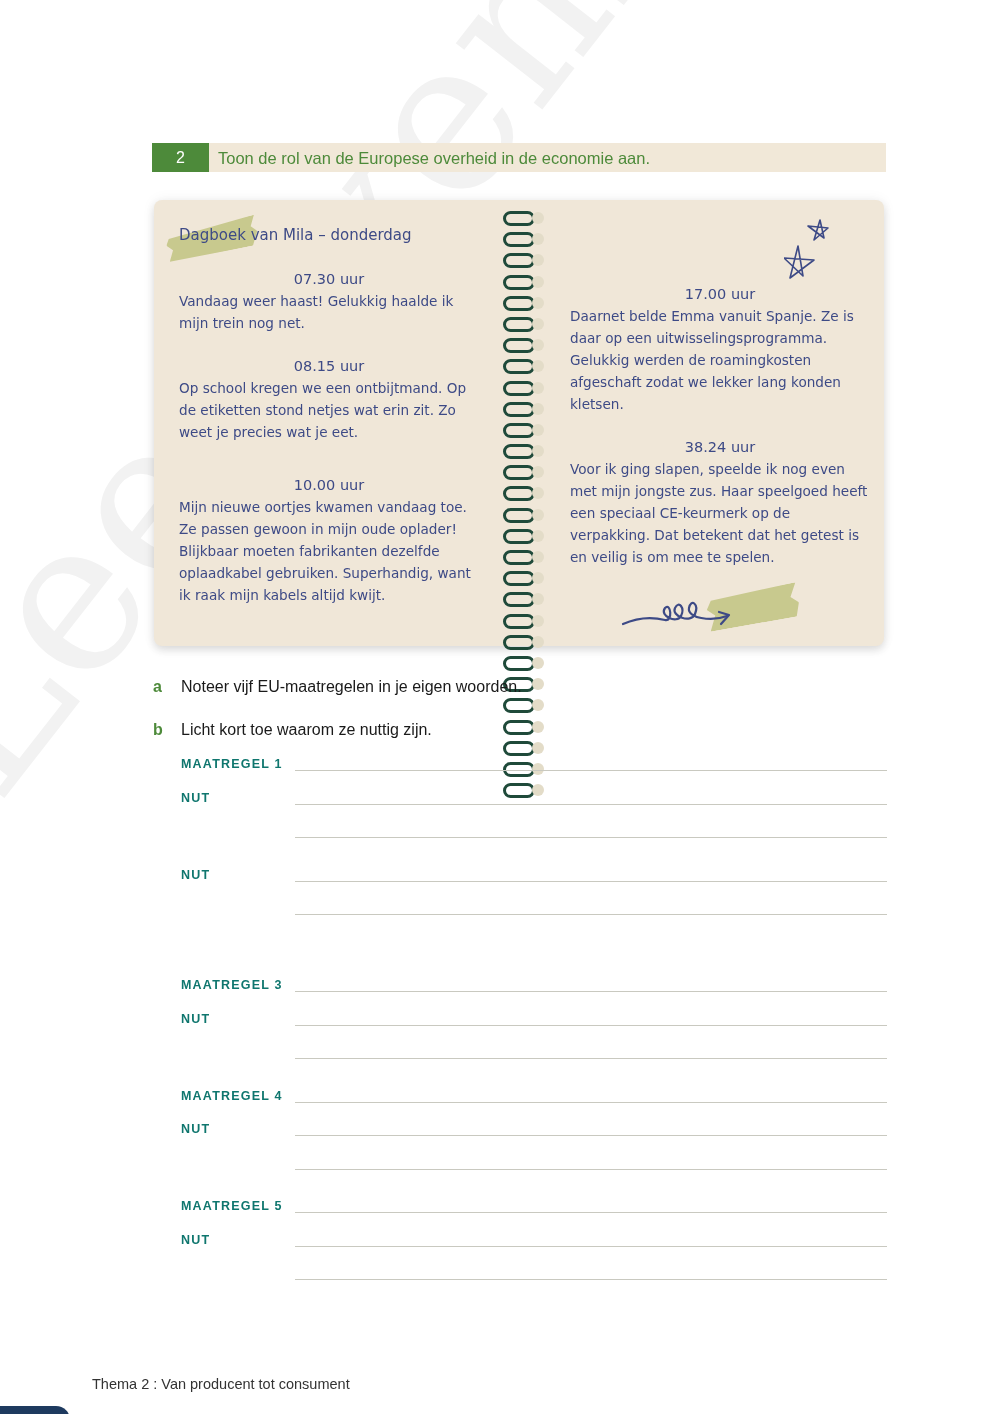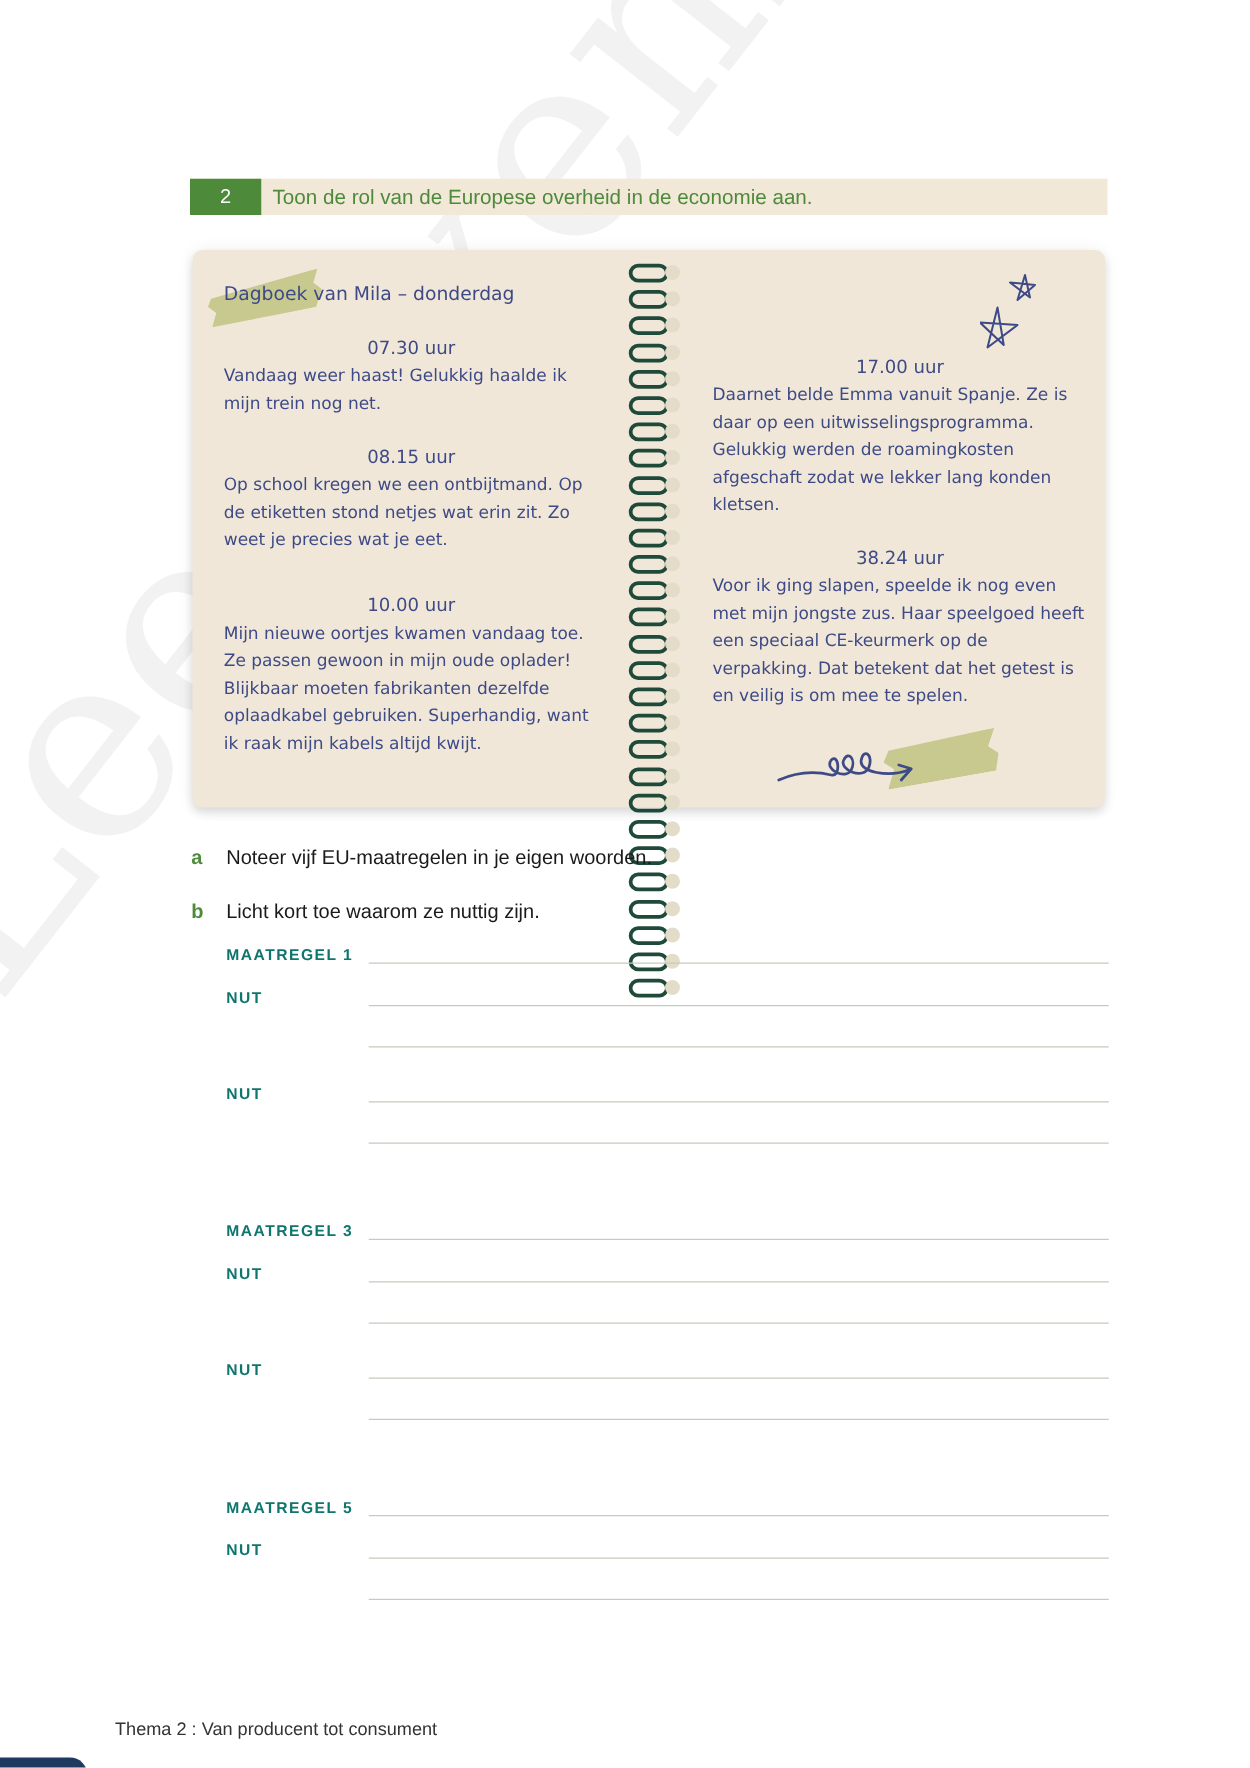--- a/index.html
+++ b/index.html
@@ -170,20 +170,24 @@
     <div class="row">
         <span class="lbl">NUT</span>
         <div class="line"></div>
       </div>
     <div class="row">
         <div class="line"></div>
       </div>
   </div>
   <div class="block">
     <div class="row">
+        <span class="lbl">MAATREGEL 4</span>
+        <div class="line"></div>
+      </div>
+    <div class="row">
         <span class="lbl">NUT</span>
         <div class="line"></div>
       </div>
     <div class="row">
         <div class="line"></div>
       </div>
   </div>
   <div class="block">
     <div class="row">
         <span class="lbl">MAATREGEL 5</span>

